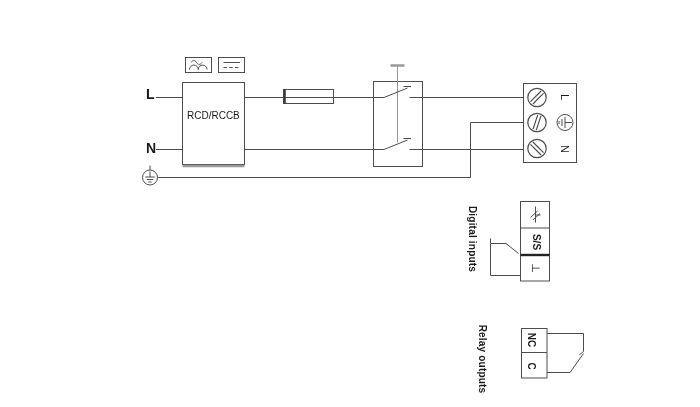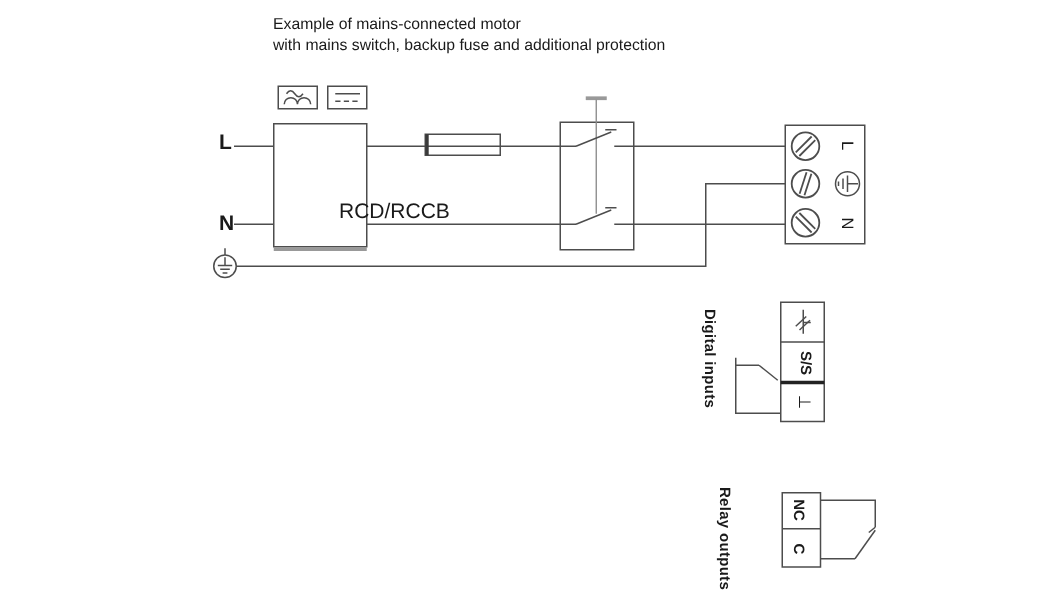--- a/index.html
+++ b/index.html
@@ -127,29 +127,25 @@
       </g>
       <g>
         <path d="M547,333.5 H583.5 V351.5"></path>
         <path d="M583.5,351.5 L579.2,355"></path>
         <path d="M570,372.5 L583.5,353.5"></path>
         <path d="M547,372.5 H570"></path>
       </g>
     </g>
   </svg>
 
-  <div class="title">
-    <div>Example of mains-connected motor</div>
-    <div>with mains switch, backup fuse and additional protection</div>
-  </div>
 
   <div class="lbl big" style="left:146px;top:87px;">L</div>
   <div class="lbl big" style="left:146px;top:141px;">N</div>
 
-  <div class="lbl" style="left:187px;top:133px;font-size:14px;margin-left:39px;">RCD/RCCB</div>
+  <div class="lbl" style="left:187px;top:111px;font-size:10px;">RCD/RCCB</div>
 
   <div class="lbl term rot" style="left:563.5px;top:96.5px;">L</div>
   <div class="lbl term rot" style="left:563.5px;top:148.5px;">N</div>
 
   <div class="lbl cap rot" style="left:471.5px;top:238.5px;">Digital inputs</div>
   <div class="lbl small-b rot" style="left:536px;top:241.5px;">S/S</div>
   <div class="lbl term rot" style="left:534.5px;top:268px;">⊥</div>
 
   <div class="lbl cap rot" style="left:482px;top:358.5px;">Relay outputs</div>
   <div class="lbl small-b rot" style="left:530.5px;top:340px;">NC</div>

